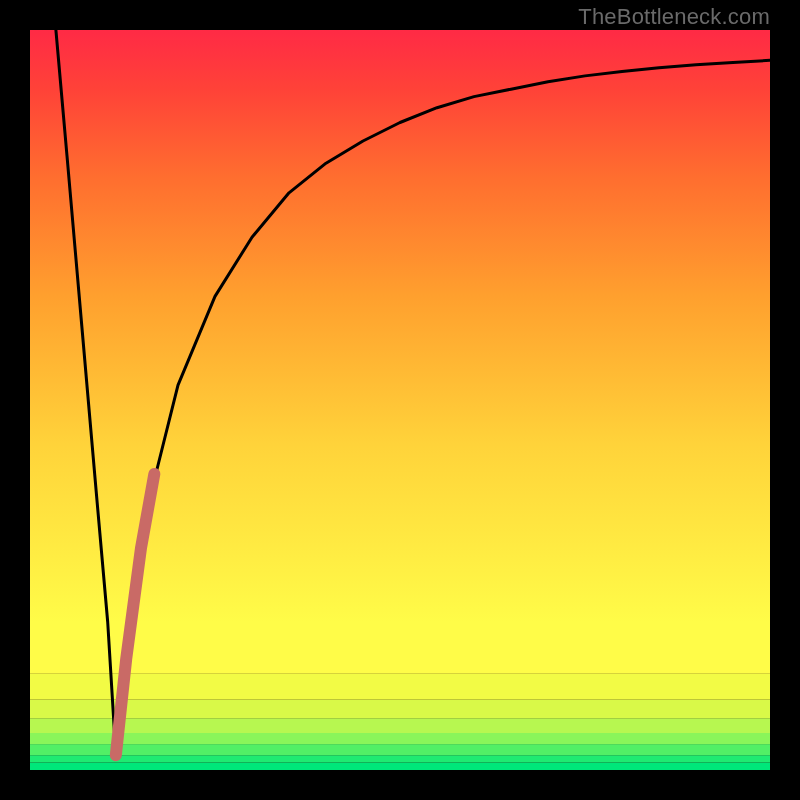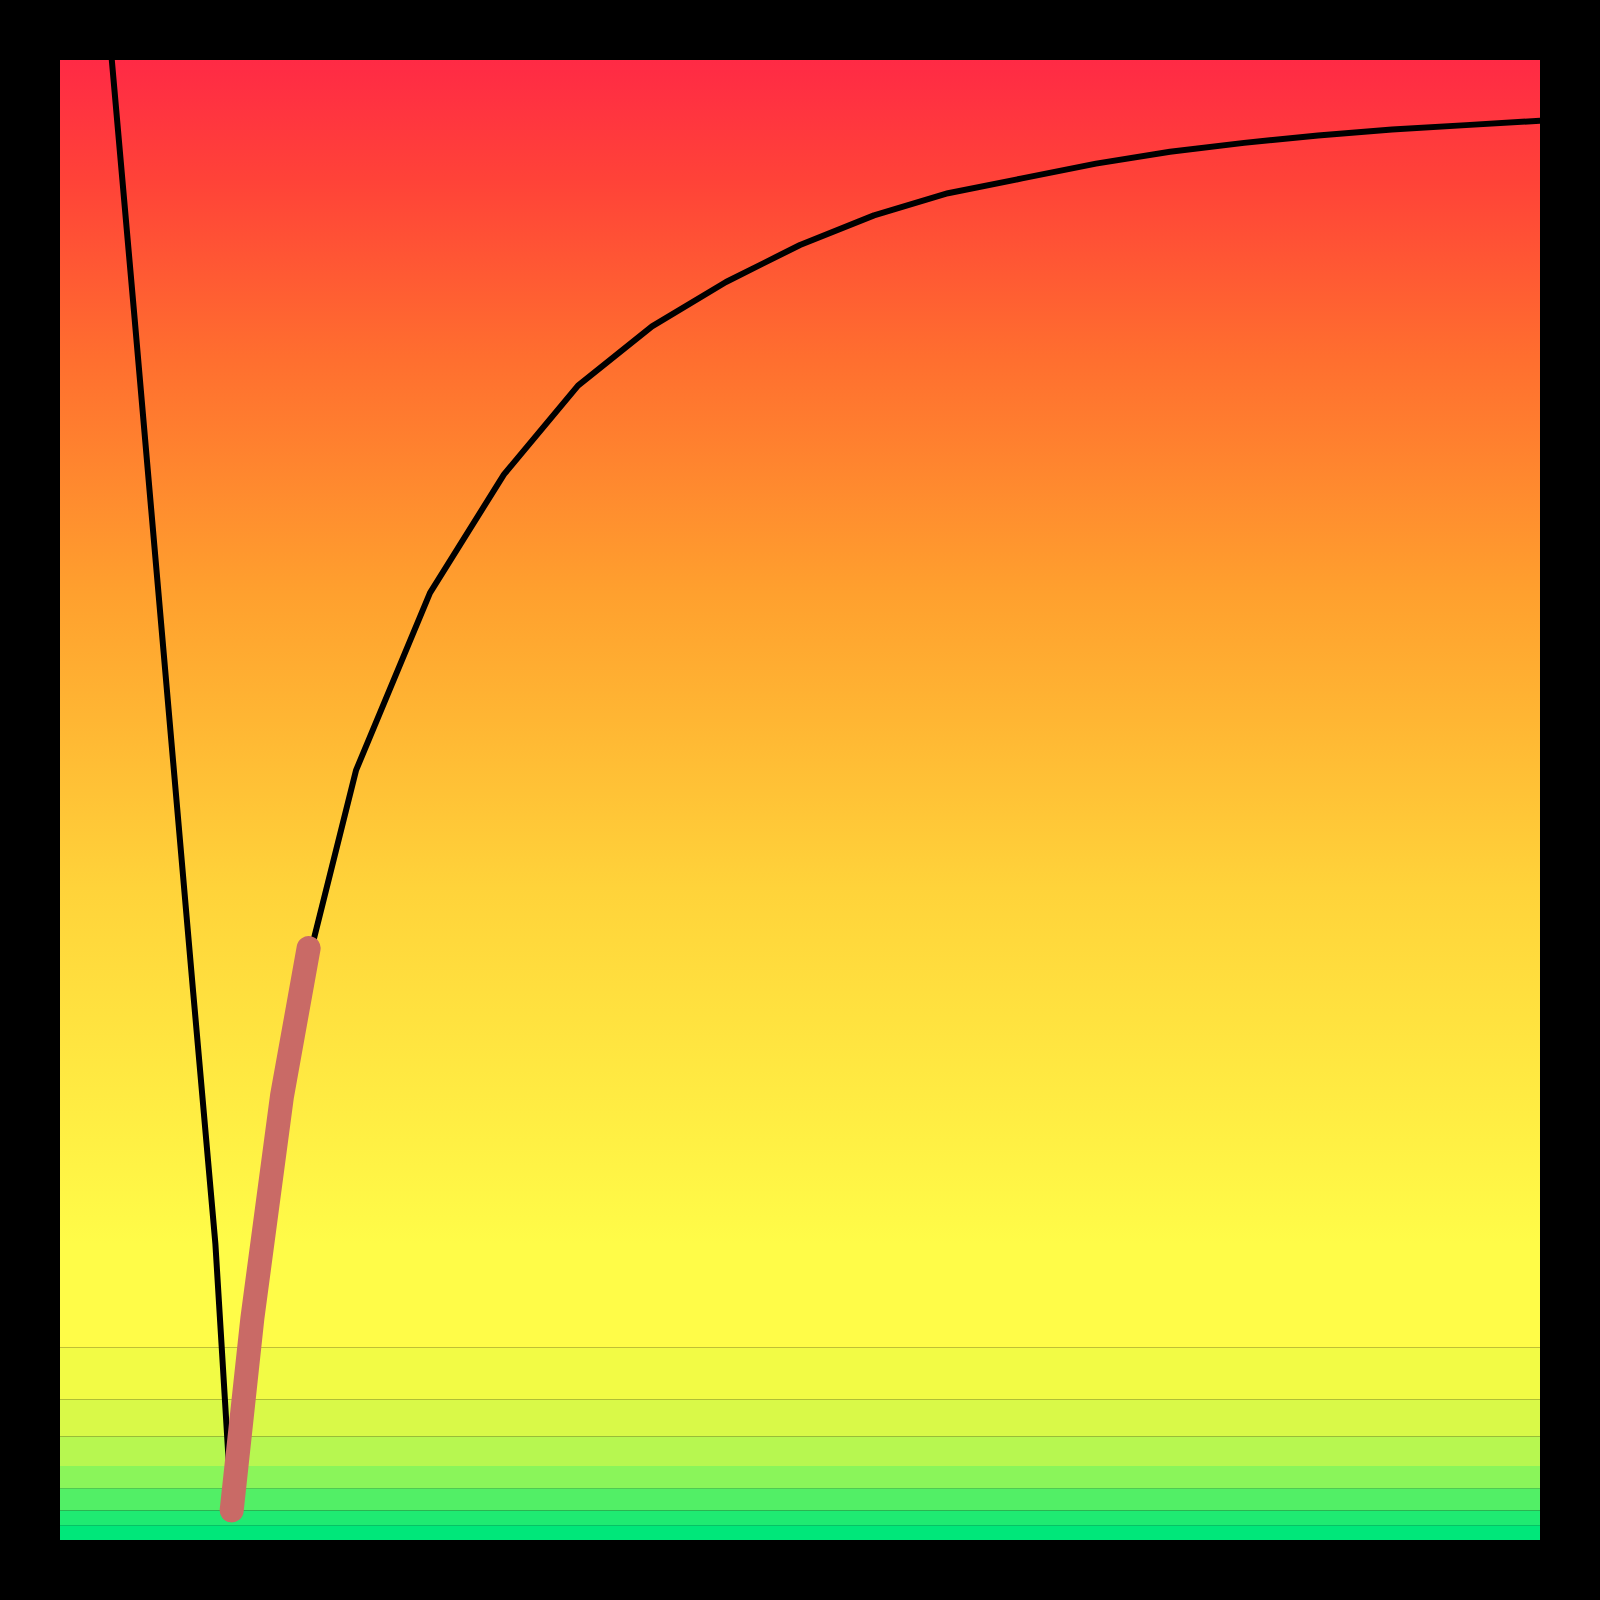--- a/index.html
+++ b/index.html
@@ -37,20 +37,21 @@
     position: absolute;
     left: 0;
     top: 0;
   }
 </style>
 </head>
 <body>
 
 <div class="frame">
 
+  <div class="watermark">TheBottleneck.com</div>
 
   <div class="plot-area">
     <svg id="chart-svg" class="svg-fill" width="740" height="740" viewBox="0 0 740 740">
       <defs>
         <linearGradient id="bgGrad" x1="0" y1="1" x2="0" y2="0">
             <stop offset="0.0%" stop-color="#fffc48"></stop>
             <stop offset="30.0%" stop-color="#ffd33a"></stop>
             <stop offset="55.0%" stop-color="#ffa02e"></stop>
             <stop offset="75.0%" stop-color="#ff6e2f"></stop>
             <stop offset="90.0%" stop-color="#ff4238"></stop>

